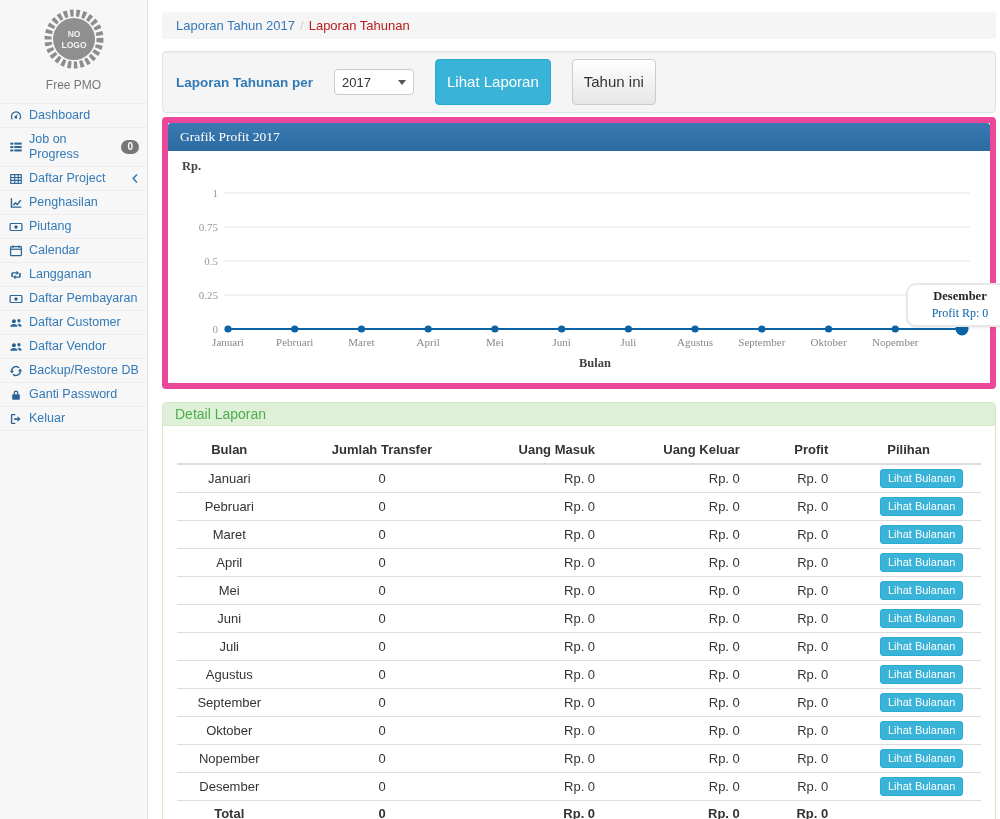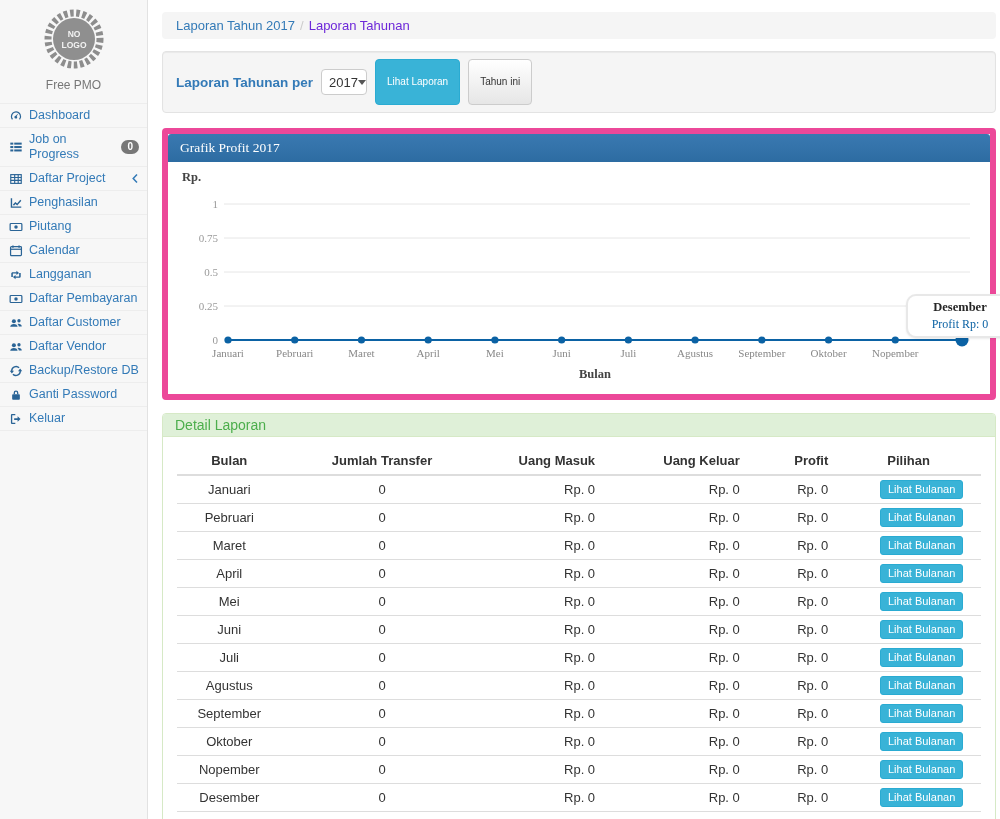--- a/index.html
+++ b/index.html
@@ -25,36 +25,36 @@
   .nav .icon svg{width:14px;height:14px;}
   .badge{margin-left:auto;background:#777;color:#fff;border-radius:10px;font-size:10px;font-weight:bold;padding:2px 6px;line-height:10px;}
   .chev{margin-left:auto;display:inline-flex;}
 
   
   main{flex:1;padding:12px 13px 0 14px;box-sizing:border-box;background:#fff;}
 
   .breadcrumb{background:#f5f5f5;border-radius:4px;padding:6px 14px;margin-bottom:12px;}
   .breadcrumb a{color:#337ab7;text-decoration:none;}
   .breadcrumb .sep{color:#ccc;margin:0 5px;}
-  .breadcrumb .active{color:#6d28d9;}
+  .breadcrumb .active{color:#b91c1c;}
 
   .well{
     background:#f5f5f5;border:1px solid #e3e3e3;border-radius:4px;
     box-shadow:inset 0 1px 1px rgba(0,0,0,.05);
-    padding:7px 13px;margin-bottom:15px;
-    display:flex;align-items:center;gap:8px;
+    padding:7px 13px;margin-bottom:4px;
+    display:flex;align-items:center;gap:21px;
   }
   .filter-label{color:#337ab7;font-weight:bold;font-size:13.5px;}
   .select-box{
-    background:#fff;border:1px solid #ccc;border-radius:4px;height:26px;width:46px;
+    background:#fff;border:1px solid #ccc;border-radius:4px;height:26px;width:80px;
     box-sizing:border-box;padding:0 7px;display:flex;align-items:center;justify-content:space-between;
     color:#333;cursor:pointer;
   }
   .caret{width:0;height:0;border-left:4px solid transparent;border-right:4px solid transparent;border-top:5px solid #555;}
-  .btn{border-radius:4px;font-size:10px;padding:15px 11px;border:1px solid transparent;cursor:pointer;font-family:inherit;line-height:14px;}
+  .btn{border-radius:4px;font-size:15px;padding:15px 11px;border:1px solid transparent;cursor:pointer;font-family:inherit;line-height:14px;}
   .btn-info{background:#39b3d7;border-color:#2aabd2;color:#fff;}
   .btn-default{background:linear-gradient(#ffffff,#e6e6e6);border-color:#ccc;color:#333;}
 
   .panel{border-radius:4px;margin-bottom:13px;background:#fff;}
   .panel-primary{border:6px solid #ec4899;font-family:Liberation Serif, serif;}
   .panel-primary .panel-heading{
     background:linear-gradient(#3a79b1,#2d6ca2);color:#fff;
     padding:6px 12px;font-size:13.5px;border-radius:3px 3px 0 0;
   }
   .panel-success{border:1px solid #d6e9c6;}

